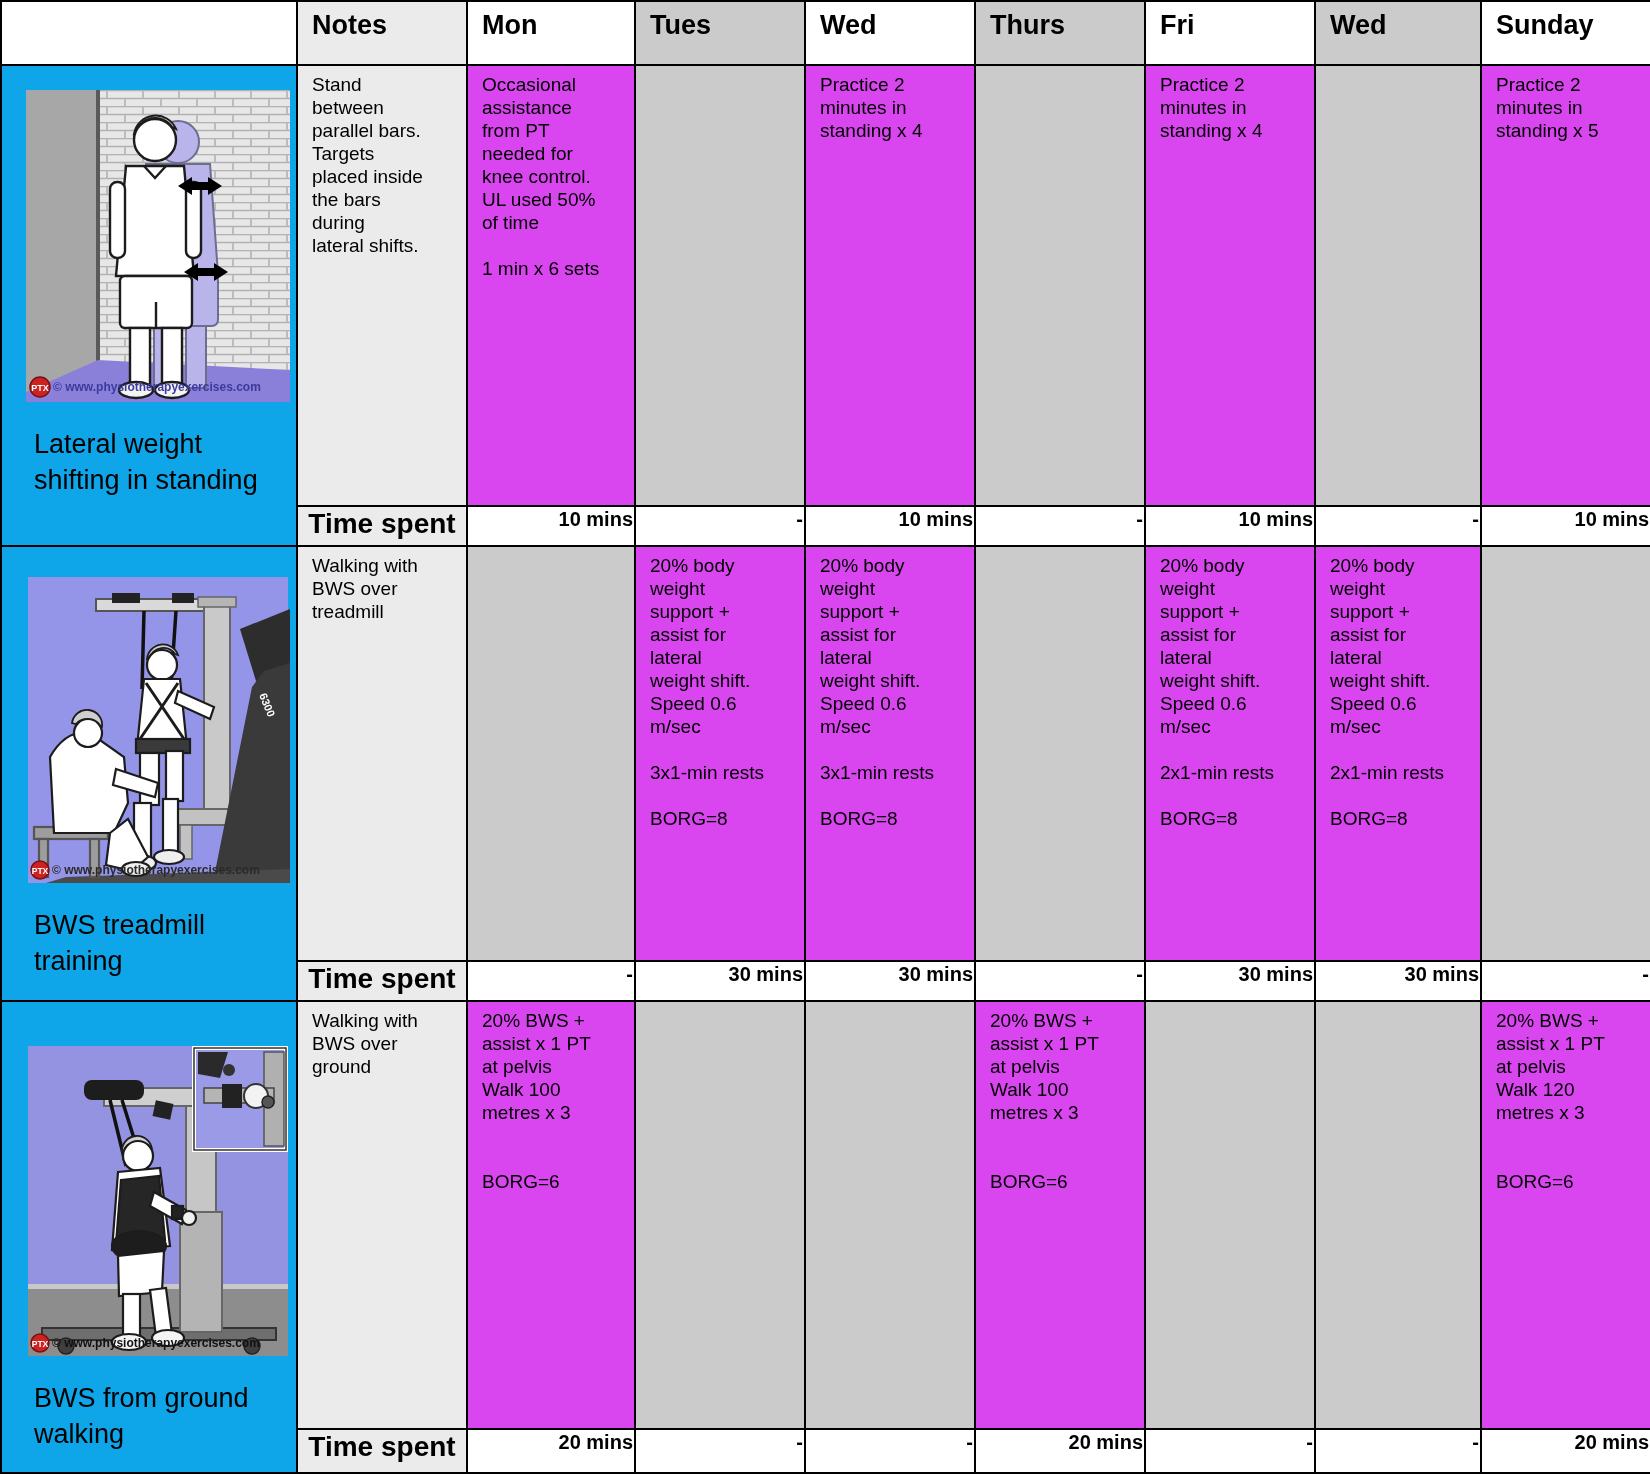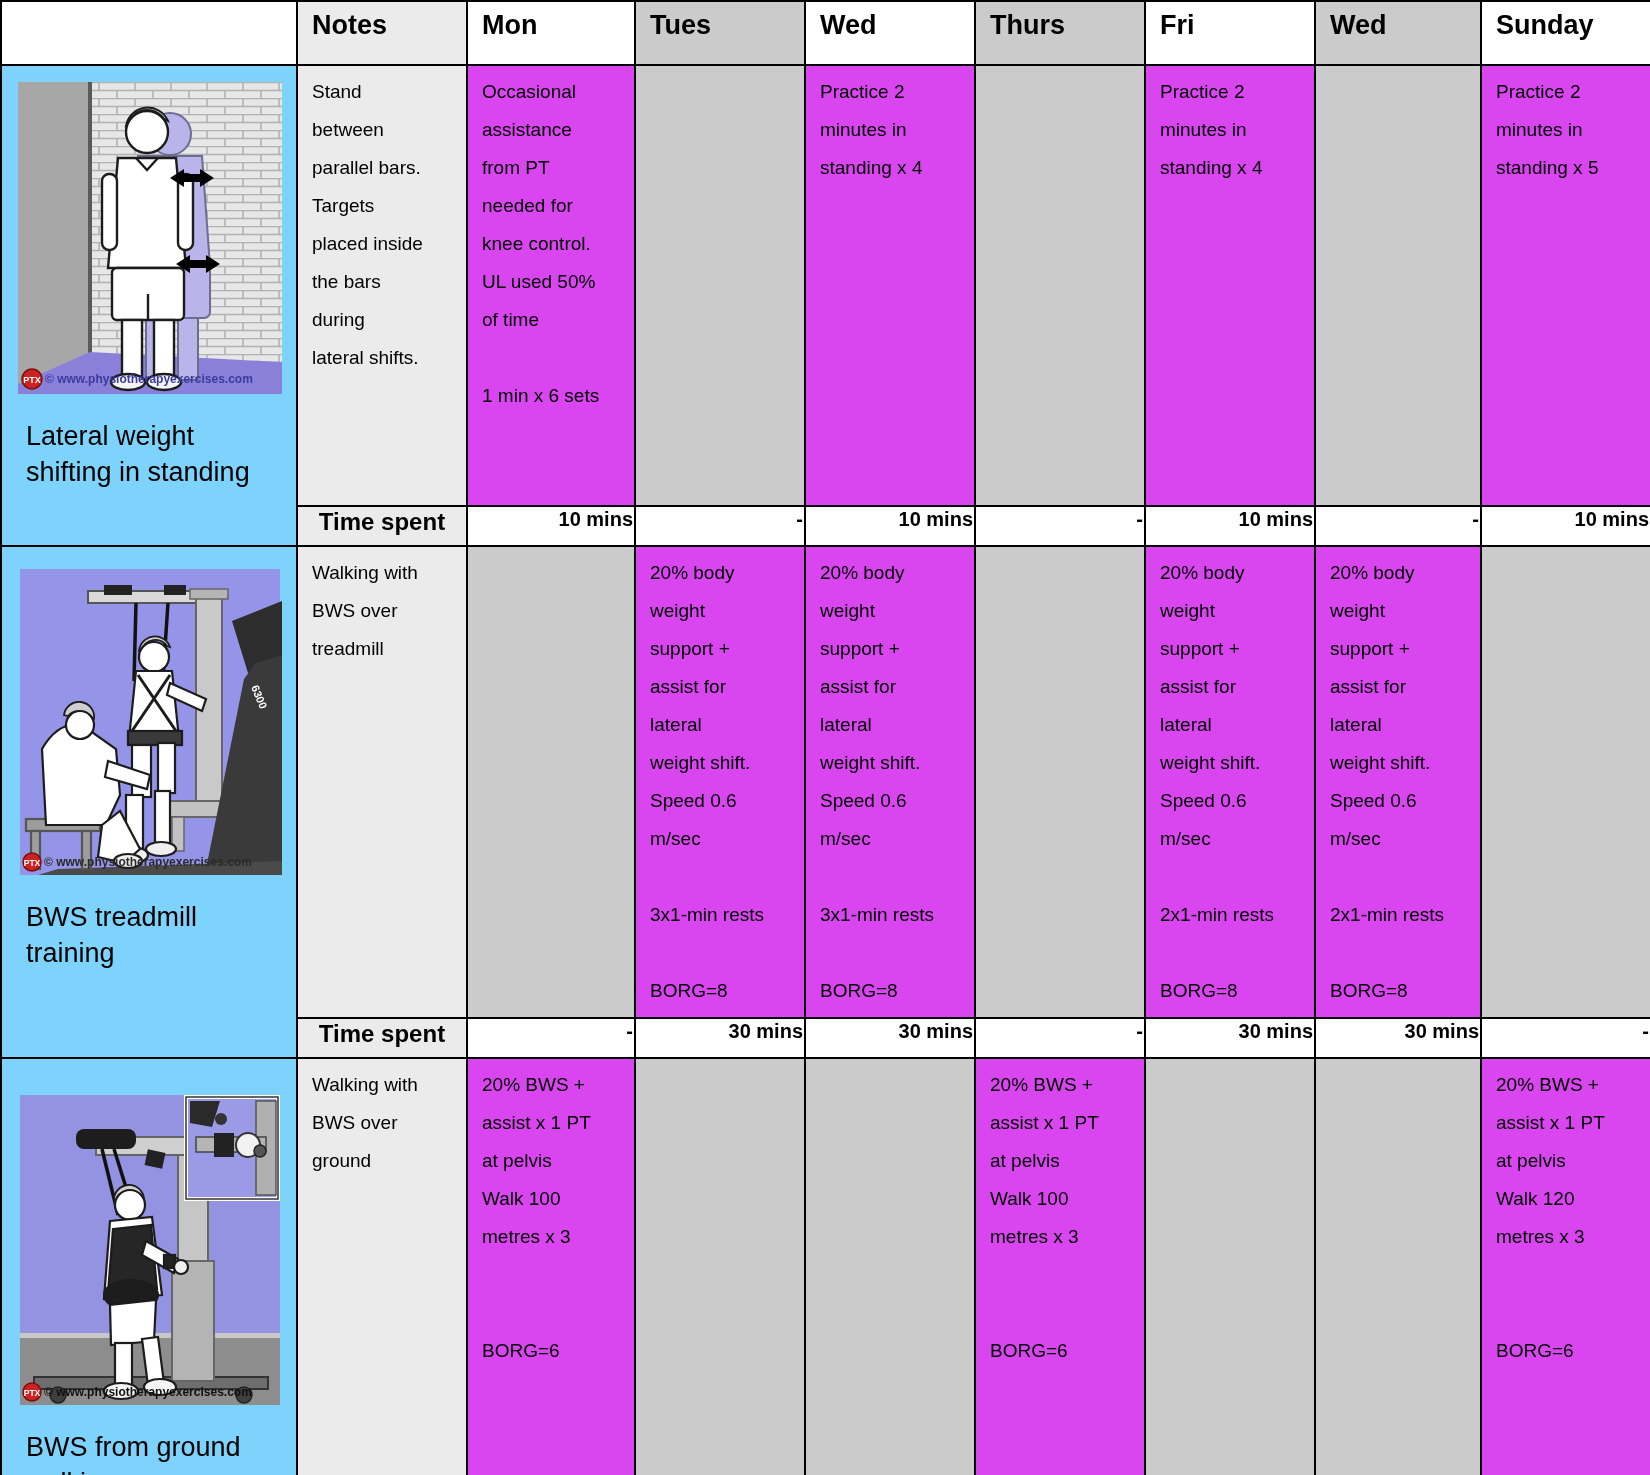--- a/index.html
+++ b/index.html
@@ -8,26 +8,26 @@
   table.program{border-collapse:collapse;table-layout:fixed;width:1650px;}
   table.program td{border:2px solid #000;box-sizing:border-box;vertical-align:top;overflow:hidden;}
   
   td.hdr{font-size:27px;font-weight:bold;padding:8px 6px 4px 14px;background:#fff;}
   td.hdr.shaded{background:#cbcbcb;}
   td.hdr.notes-hdr{background:#ebebeb;}
   
   td.notes-cell{background:#ebebeb;}
   td.day-cell{background:#d946ef;}
   td.day-cell.gray{background:#cbcbcb;}
-  .celltext{font-size:19px;line-height:38px;padding:6px 8px 6px 13px;white-space:pre-line;}
+  .celltext{font-size:19px;line-height:23px;padding:6px 8px 6px 13px;white-space:pre-line;}
   
-  td.time-label{background:#ebebeb;text-align:center;vertical-align:middle;font-weight:bold;font-size:24px;border-radius:6px;}
+  td.time-label{background:#ebebeb;text-align:center;vertical-align:middle;font-weight:bold;font-size:28px;border-radius:6px;}
   td.time-val{background:#fff;text-align:right;vertical-align:middle;font-weight:bold;font-size:20px;}
   
-  td.label-cell{background:#7dd3fc;padding:4px;}
+  td.label-cell{background:#0ea5e9;padding:12px;}
   .label-inner{display:flex;flex-direction:column;height:100%;padding:12px 10px 6px 12px;box-sizing:border-box;}
   .img-wrap{width:264px;flex:0 0 auto;}
   .exercise-label{font-size:27px;line-height:36px;margin-top:24px;padding-left:8px;}
   svg{display:block;}
 </style>
 </head>
 <body>
 
 <div class="sheet">
 <table class="program">

